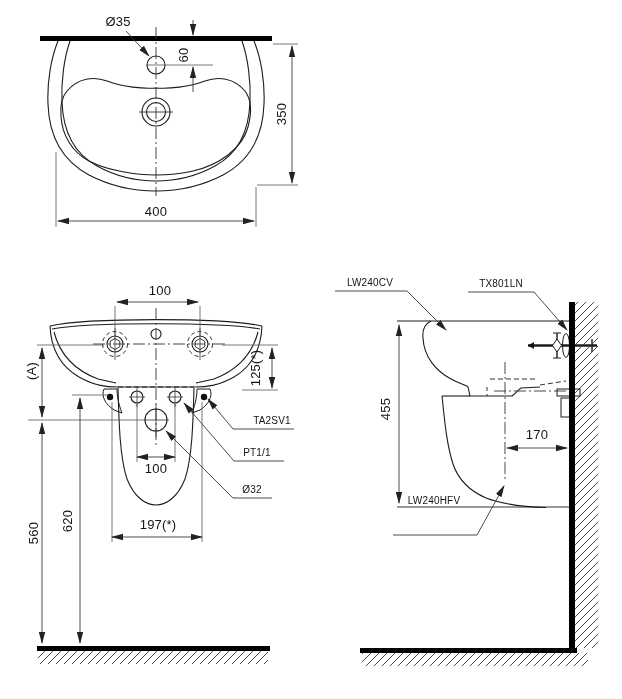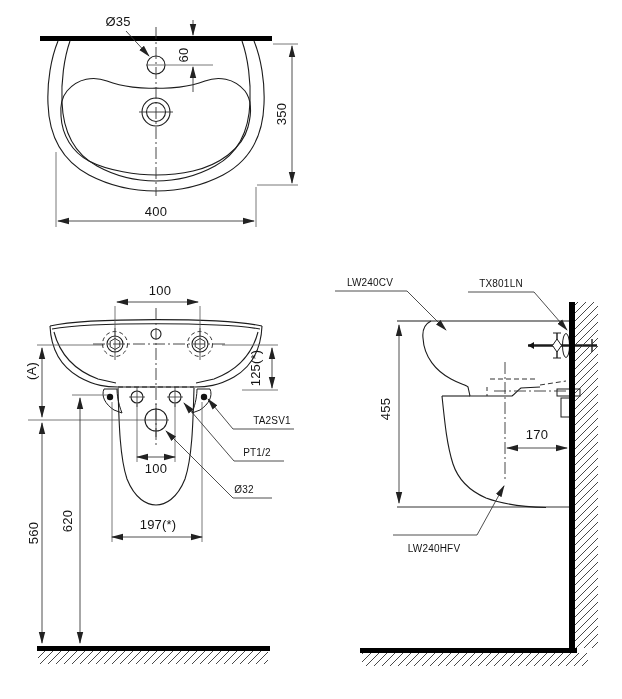--- a/index.html
+++ b/index.html
@@ -179,22 +179,22 @@
 <div class="t" style="left:156px;top:211px">400</div>
 
 <div class="t" style="left:160px;top:290px">100</div>
 <div class="t rot" style="left:31px;top:371px">(A)</div>
 <div class="t rot" style="left:255px;top:368px">125(*)</div>
 <div class="t" style="left:156px;top:468px">100</div>
 <div class="t" style="left:158px;top:524px">197(*)</div>
 <div class="t rot" style="left:33px;top:533px">560</div>
 <div class="t rot" style="left:67px;top:521px">620</div>
 <div class="t lbl" style="left:272px;top:420px">TA2SV1</div>
-<div class="t lbl" style="left:257px;top:452px">PT1/2</div>
-<div class="t lbl" style="left:244px;top:489px">Ø32</div>
+<div class="t lbl" style="left:257px;top:452px">PT1/1</div>
+<div class="t lbl" style="left:252px;top:489px">Ø32</div>
 
 <div class="t lbl" style="left:370px;top:282px">LW240CV</div>
 <div class="t lbl" style="left:501px;top:283px">TX801LN</div>
 <div class="t rot" style="left:385px;top:409px">455</div>
 <div class="t" style="left:537px;top:434px">170</div>
-<div class="t lbl" style="left:434px;top:548px">LW240HFV</div>
+<div class="t lbl" style="left:434px;top:500px">LW240HFV</div>
 
 </div>
 
 </body></html>

